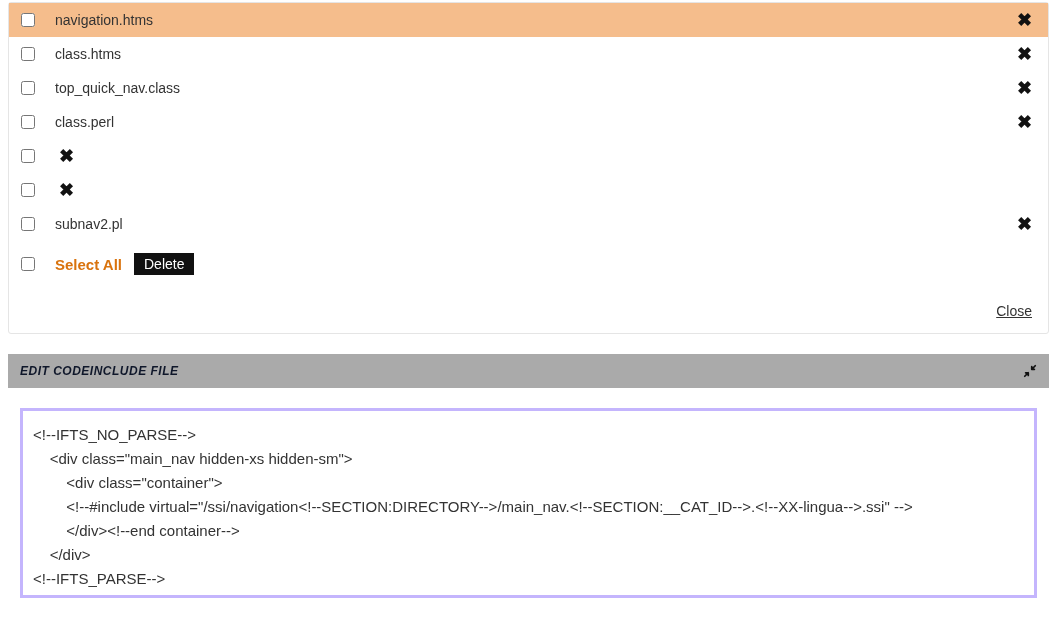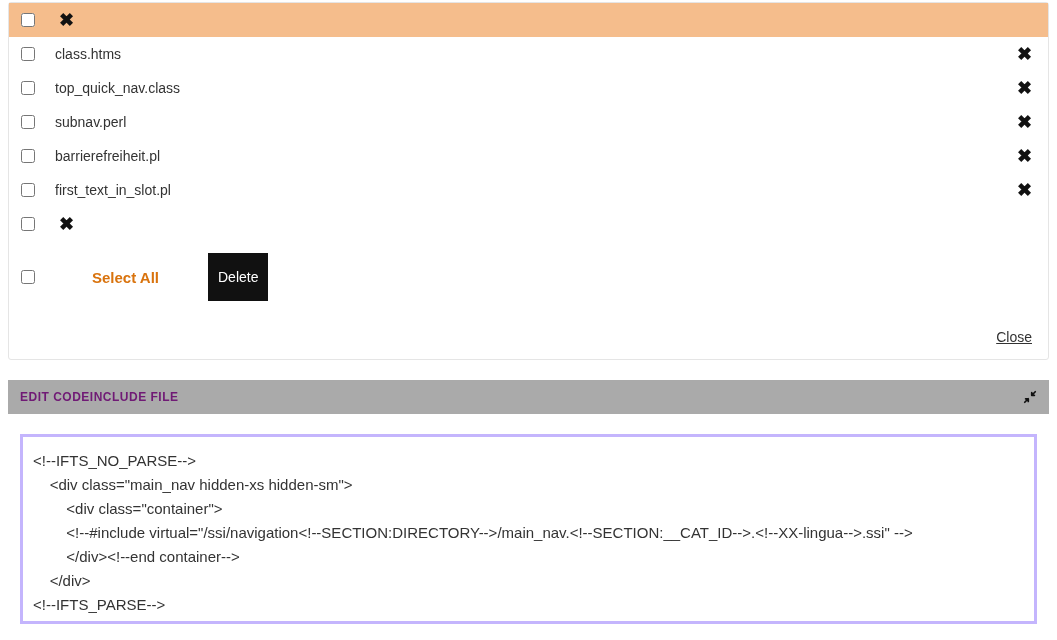--- a/index.html
+++ b/index.html
@@ -40,40 +40,39 @@
     font-size: 18px;
     cursor: pointer;
     color: #111;
     padding: 0 4px;
     line-height: 1;
   }
   .actions-row {
     display: flex;
     align-items: center;
     padding: 12px 12px 18px 12px;
-    gap: 37px;
   }
   .actions-row input[type="checkbox"] {
     width: 14px;
     height: 14px;
     margin-right: 20px;
     cursor: pointer;
   }
   .select-all {
     color: #d9730d;
     font-weight: bold;
     font-size: 15px;
     cursor: pointer;
     margin-right: 12px;
   }
   .delete-btn {
     background: #111;
     color: #fff;
     border: none;
-    padding: 16px 10px;
+    padding: 3px 10px;
     font-size: 14px;
     cursor: pointer;
   }
   .close-footer {
     text-align: right;
     padding: 10px 16px 14px 16px;
   }
   .close-link {
     color: #333;
     text-decoration: underline;
@@ -85,22 +84,23 @@
     background: #aaa;
     padding: 10px 12px;
     display: flex;
     align-items: center;
     justify-content: space-between;
     letter-spacing: 0.5px;
   }
   .editor-title {
     font-size: 12px;
     font-weight: bold;
-    color: #701a75;
+    color: #0f172a;
     text-transform: uppercase;
+    font-style: italic;
   }
   .collapse-icon {
     cursor: pointer;
     width: 14px;
     height: 14px;
     position: relative;
     display: inline-block;
   }
   .collapse-icon svg { display:block; }
   .code-area-wrap {
@@ -120,49 +120,49 @@
     overflow: auto;
   }
 </style>
 </head>
 <body>
 
 <div class="panel">
   <div id="file-list">
       <div class="file-row highlight">
         <input type="checkbox" style="">
+        <span class="file-name">navigation.htms</span>
         <span class="close-x">✖</span>
       </div>
       <div class="file-row">
         <input type="checkbox" style="">
         <span class="file-name">class.htms</span>
         <span class="close-x">✖</span>
       </div>
       <div class="file-row">
         <input type="checkbox" style="">
         <span class="file-name">top_quick_nav.class</span>
         <span class="close-x">✖</span>
       </div>
       <div class="file-row">
         <input type="checkbox" style="">
-        <span class="file-name">subnav.perl</span>
+        <span class="file-name">class.perl</span>
         <span class="close-x">✖</span>
       </div>
       <div class="file-row">
         <input type="checkbox" style="">
-        <span class="file-name">barrierefreiheit.pl</span>
         <span class="close-x">✖</span>
       </div>
       <div class="file-row">
         <input type="checkbox" style="">
-        <span class="file-name">first_text_in_slot.pl</span>
         <span class="close-x">✖</span>
       </div>
       <div class="file-row">
         <input type="checkbox" style="">
+        <span class="file-name">subnav2.pl</span>
         <span class="close-x">✖</span>
       </div>
     </div>
 
   <div class="actions-row">
     <input type="checkbox" style="">
     <span class="select-all">Select All</span>
     <button class="delete-btn">Delete</button>
   </div>
 

